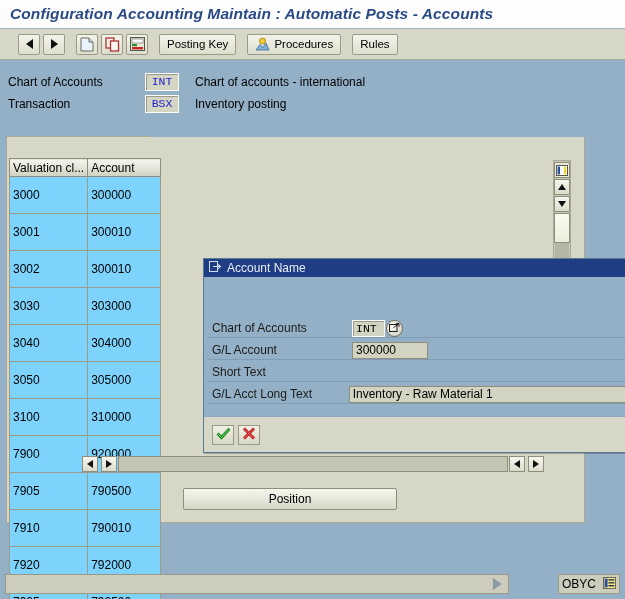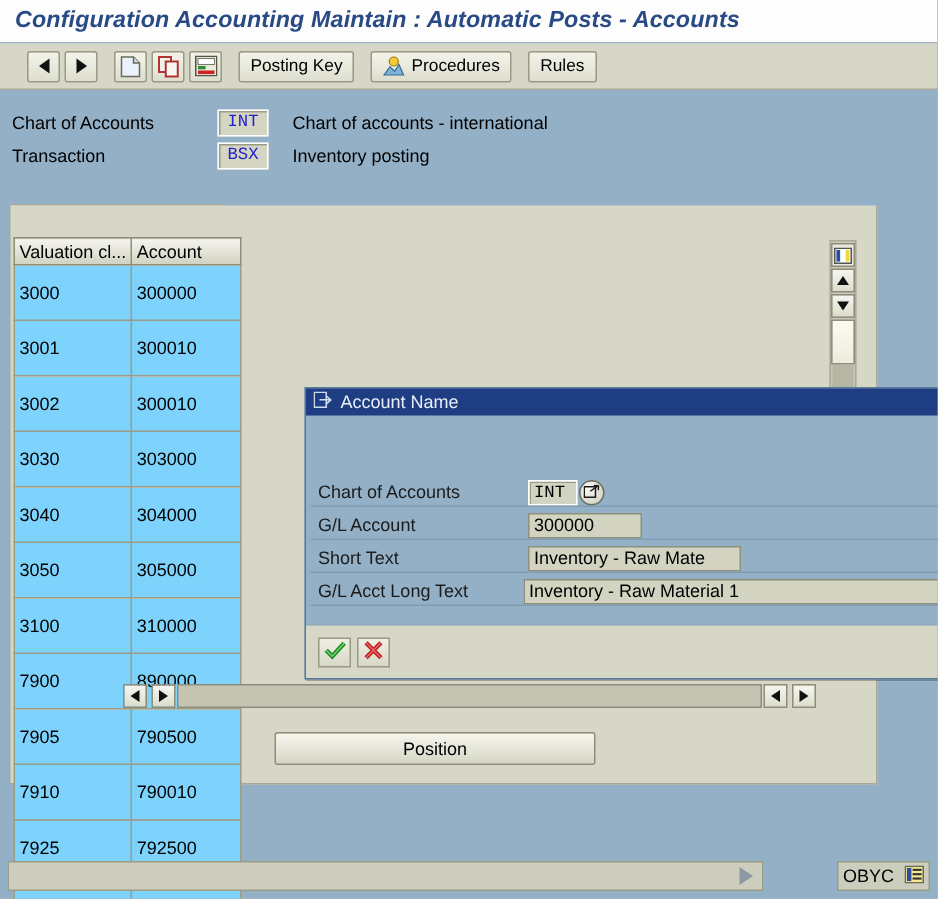--- a/index.html
+++ b/index.html
@@ -400,29 +400,33 @@
           <tr>
             <td class="col-a">3050</td>
             <td class="col-b">305000</td>
           </tr>
           <tr>
             <td class="col-a">3100</td>
             <td class="col-b">310000</td>
           </tr>
           <tr>
             <td class="col-a">7900</td>
-            <td class="col-b">890000</td>
+            <td class="col-b">920000</td>
           </tr>
           <tr>
             <td class="col-a">7905</td>
             <td class="col-b">790500</td>
           </tr>
           <tr>
             <td class="col-a">7910</td>
             <td class="col-b">790010</td>
+          </tr>
+          <tr>
+            <td class="col-a">7920</td>
+            <td class="col-b">792000</td>
           </tr>
           <tr>
             <td class="col-a">7925</td>
             <td class="col-b">792500</td>
           </tr>
           <tr>
             <td class="col-a"></td>
             <td class="col-b"></td>
           </tr>
         </tbody>
@@ -494,21 +498,20 @@
       </div>
 
       <div class="dlg-row" style="top:63px;">
         <span class="dl">G/L Account</span>
         <span class="inp f-gl">300000</span>
         <span class="sepline"></span>
       </div>
 
       <div class="dlg-row" style="top:85px;">
         <span class="dl">Short Text</span>
-        <span class="inp f-short">Inventory - Raw Mate</span>
         <span class="sepline"></span>
       </div>
 
       <div class="dlg-row" style="top:107px;">
         <span class="dl">G/L Acct Long Text</span>
         <span class="inp f-long">Inventory - Raw Material 1</span>
         <span class="sepline"></span>
       </div>
 
     </div>

